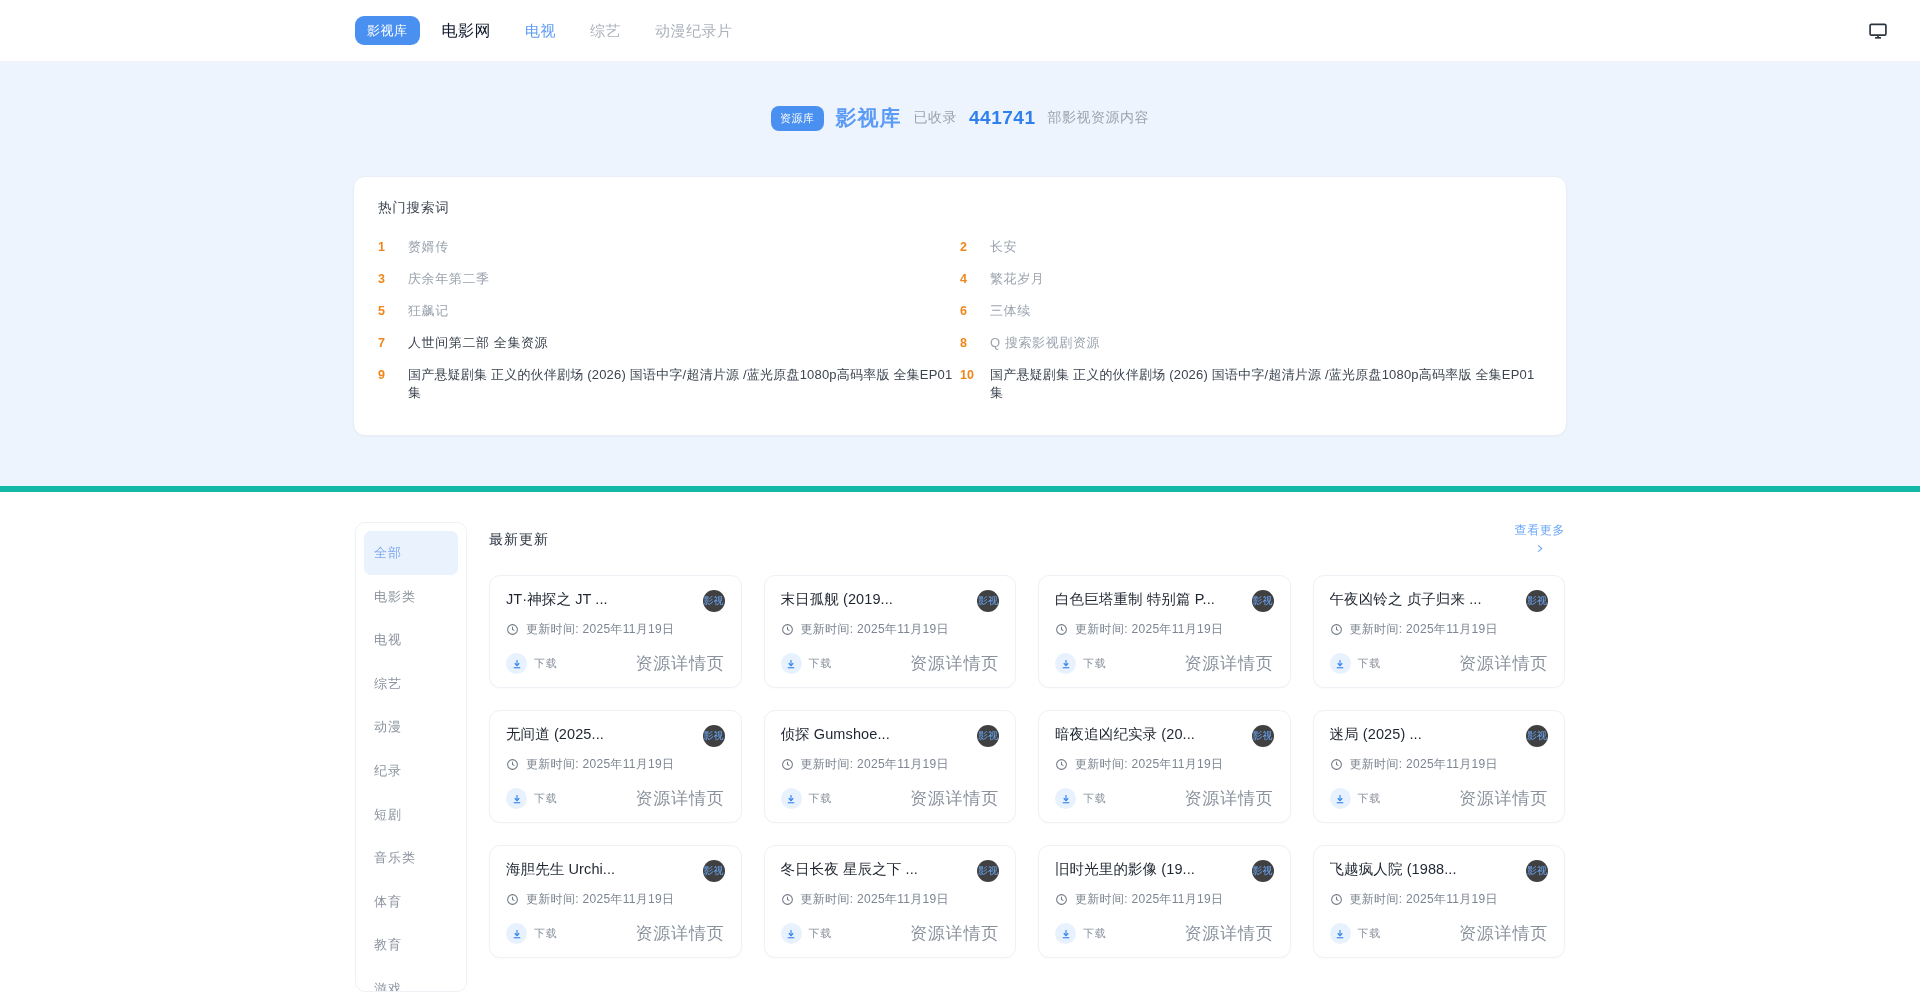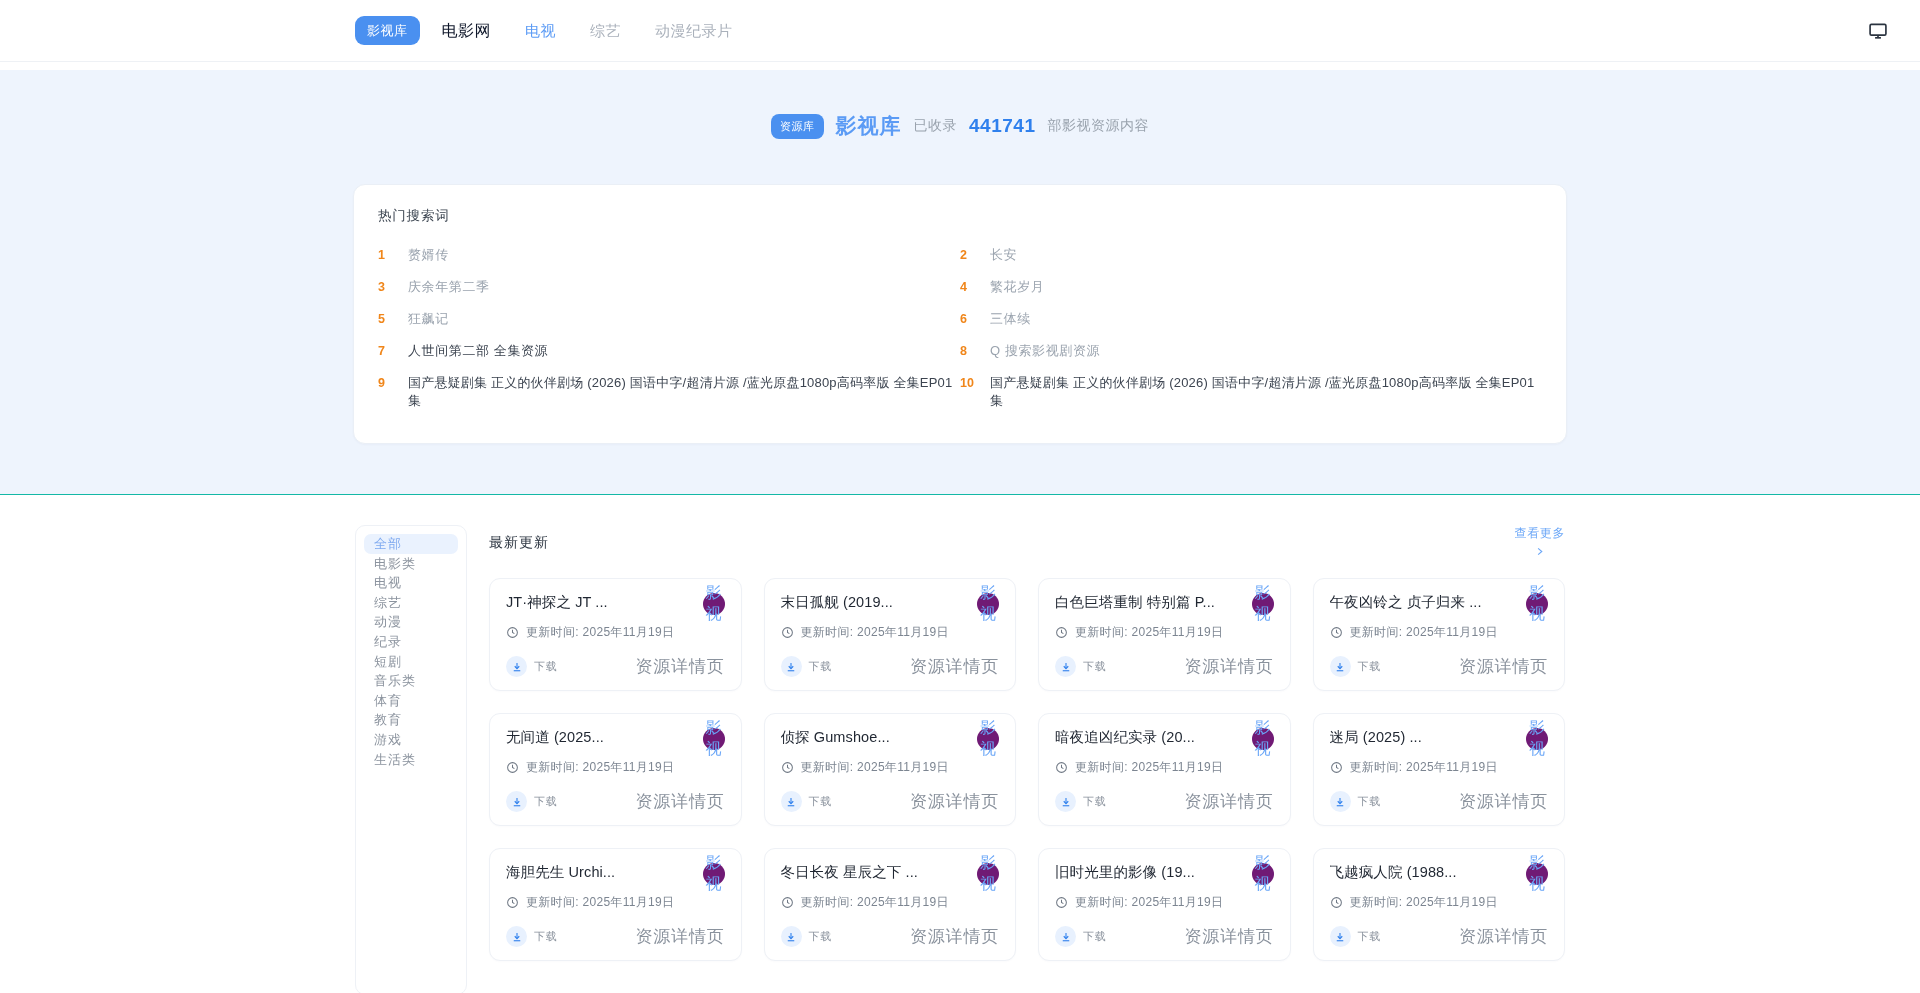--- a/index.html
+++ b/index.html
@@ -36,22 +36,21 @@
   .nav-item.blue.strong { color:#0f172a; font-size:16px; }
   .nav-item.gray { color:#aab1bb; }
   .header-right { margin-left:auto; display:flex; align-items:center; }
   .monitor-icon { color:#2b3440; display:flex; align-items:center; cursor:pointer; }
 
   
   .hero {
     background:#eef4fd;
     padding-top: 42px;
     padding-bottom: 50px;
-    border-bottom: 1px solid #14b8a6;
-    margin-top: 8px;
+    border-bottom: 6px solid #14b8a6;
   }
   .hero-title-row {
     display:flex; align-items:center; justify-content:center; gap: 12px;
     margin-bottom: 28px;
   }
   .hero-badge {
     background:#4a90f0; color:#fff; border-radius:8px;
     font-size: 11px; padding: 7px 9px; line-height:1; letter-spacing:.5px;
   }
   .hero-main { color:#5b9bf5; font-size: 21px; font-weight:600; letter-spacing:1px; }
@@ -105,21 +104,21 @@
     display:flex; gap: 22px;
     padding: 30px 355px 0 355px;
   }
   .side {
     width: 112px; flex:0 0 112px;
     background:#fff; border:1px solid #eef1f6; border-radius: 10px;
     padding: 8px 8px; height: 470px; overflow:hidden;
   }
   .side-item {
     font-size: 13px; color:#8b939e; letter-spacing:1px;
-    padding: 2px 10px; border-radius: 7px; cursor:pointer;
+    padding: 14px 10px; border-radius: 7px; cursor:pointer;
     line-height: 1.2;
   }
   .side-item.active { background:#eaf2fe; color:#7faaf0; }
 
   .main { flex:1; }
   .section-head {
     display:flex; align-items:center; justify-content:space-between;
     margin-bottom: 18px;
   }
   .section-title { font-size: 14px; color:#2b3440; letter-spacing:1px; }
@@ -135,22 +134,22 @@
     box-shadow: 0 1px 2px rgba(20,40,80,.02);
     cursor:pointer;
   }
   .card-top { display:flex; align-items:flex-start; justify-content:space-between; gap:22px; }
   .card-title {
     font-size: 14.5px; color:#1f2631; font-weight:500;
     white-space:nowrap; overflow:hidden; text-overflow:clip;
     letter-spacing:.1px; line-height:1.3;
   }
   .card-tag {
-    flex:0 0 auto; background:#701a75; color:#6aa6f7;
-    font-size: 16px; border-radius: 50%;
+    flex:0 0 auto; background:#404040; color:#6aa6f7;
+    font-size: 10px; border-radius: 50%;
     width: 22px; height: 22px;
     display:flex; align-items:center; justify-content:center;
     letter-spacing:0;
     text-align:center;
   }
   .card-meta {
     display:flex; align-items:center; gap: 7px;
     margin-top: 9px; color:#7c8591; font-size: 12px; letter-spacing:.3px;
   }
   .card-meta .clock { color:#6f7884; display:flex; }

